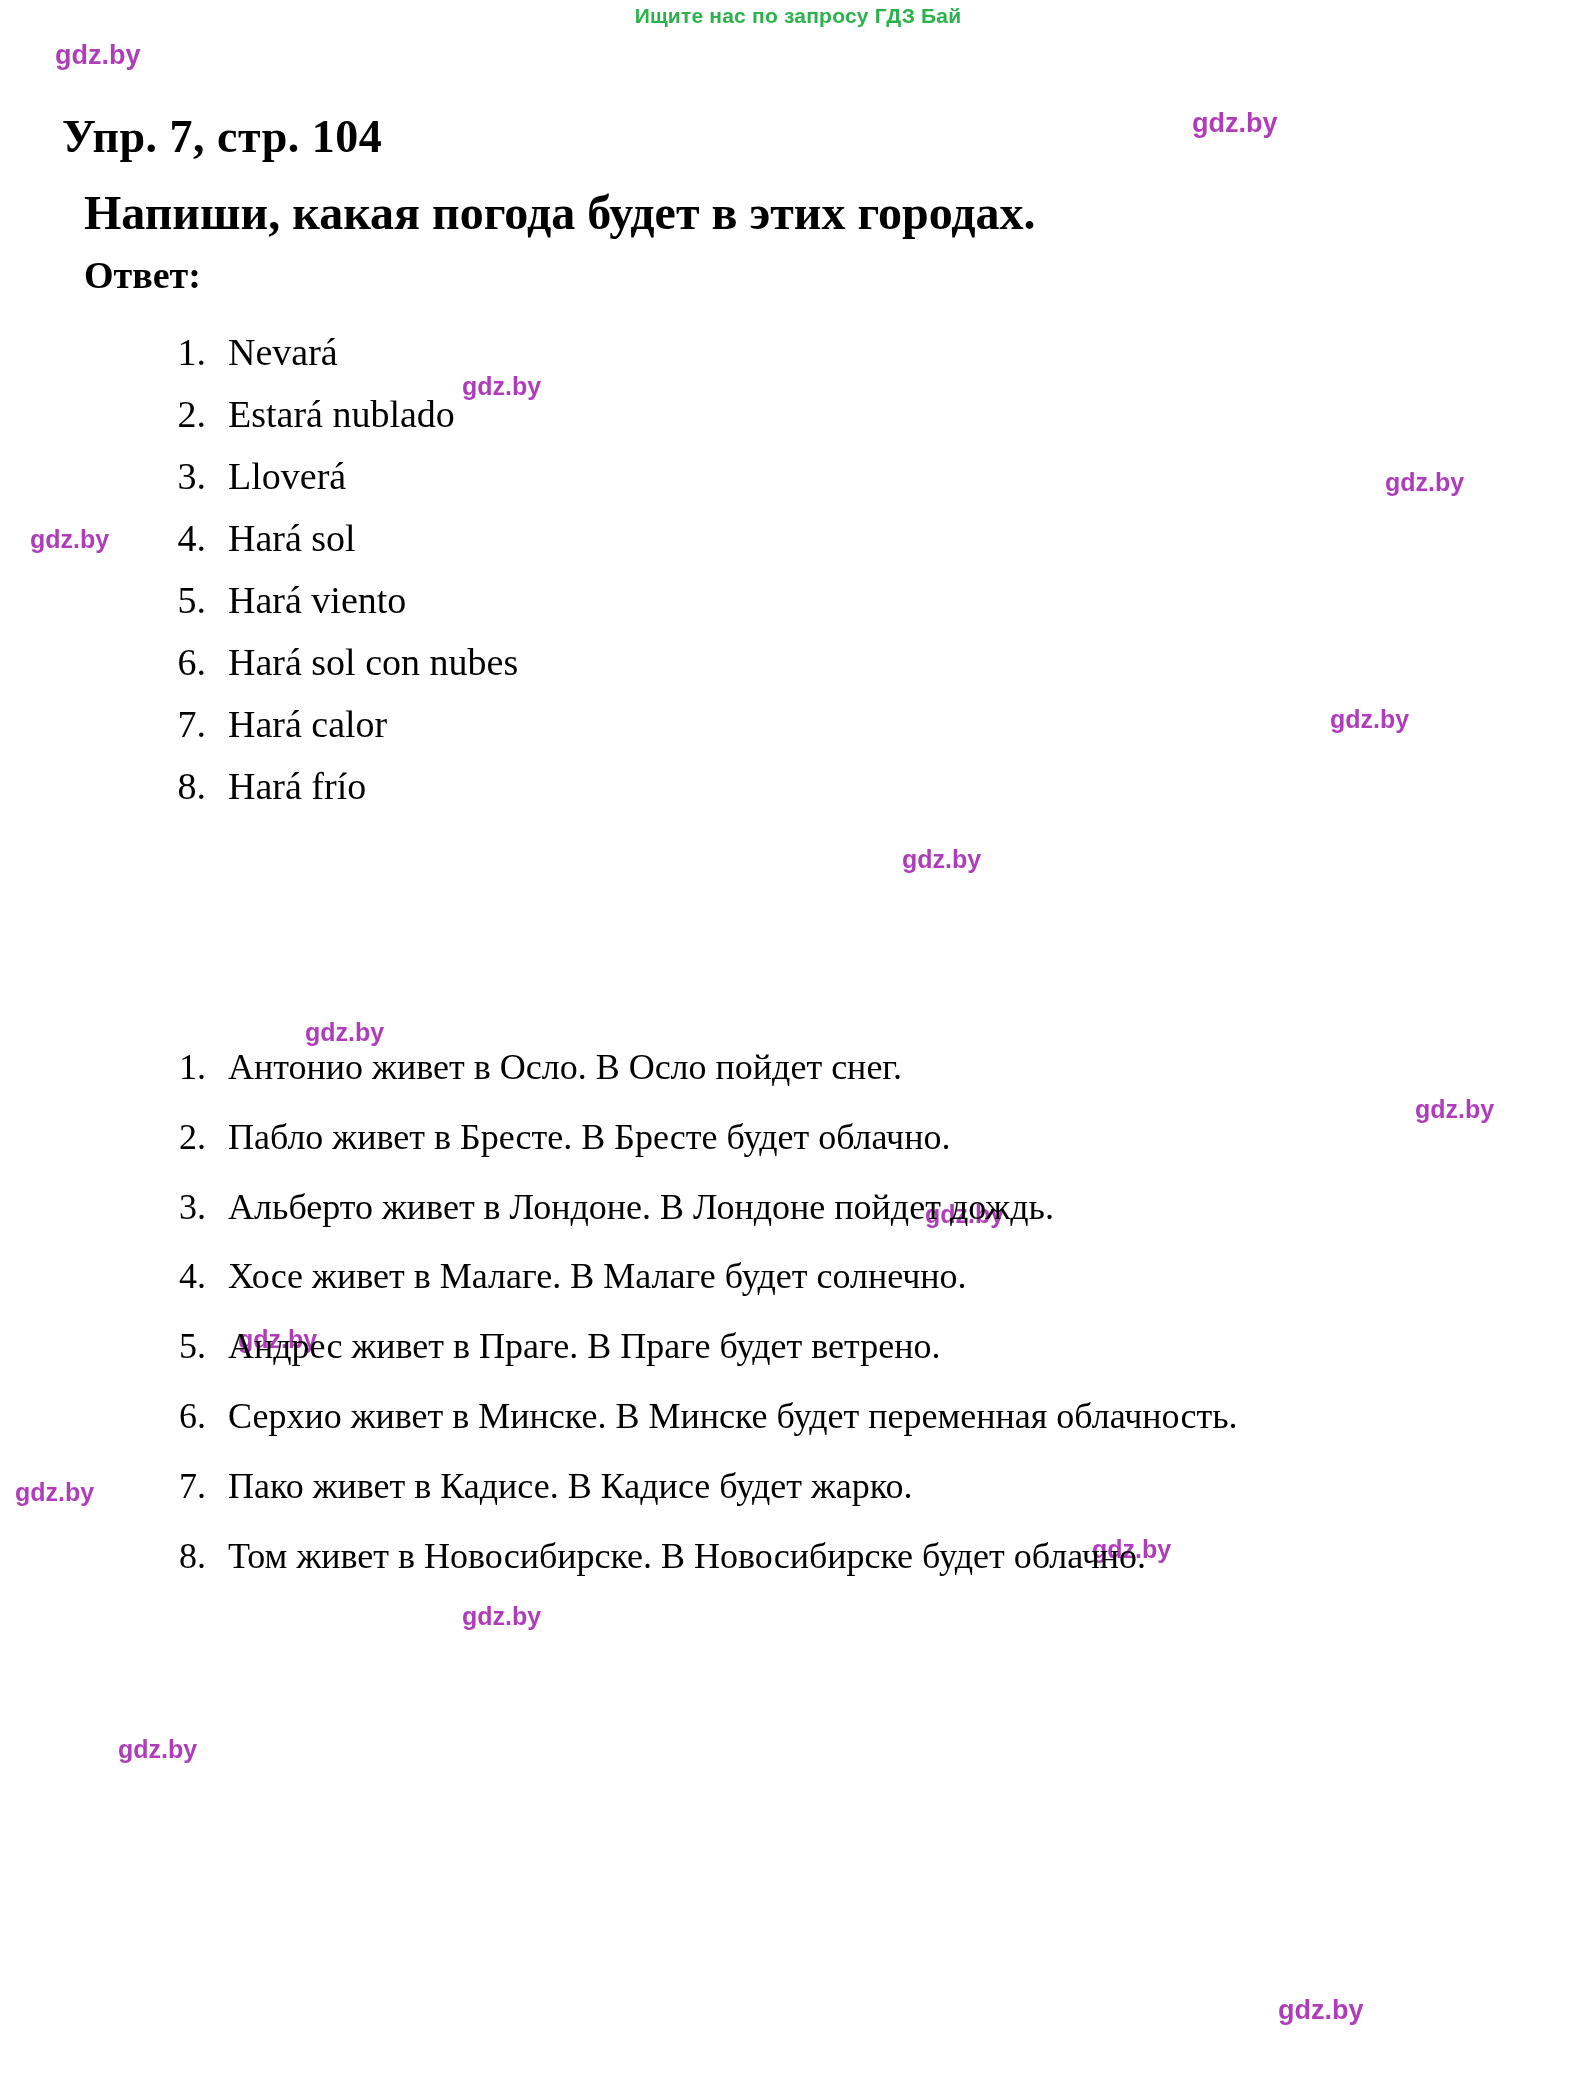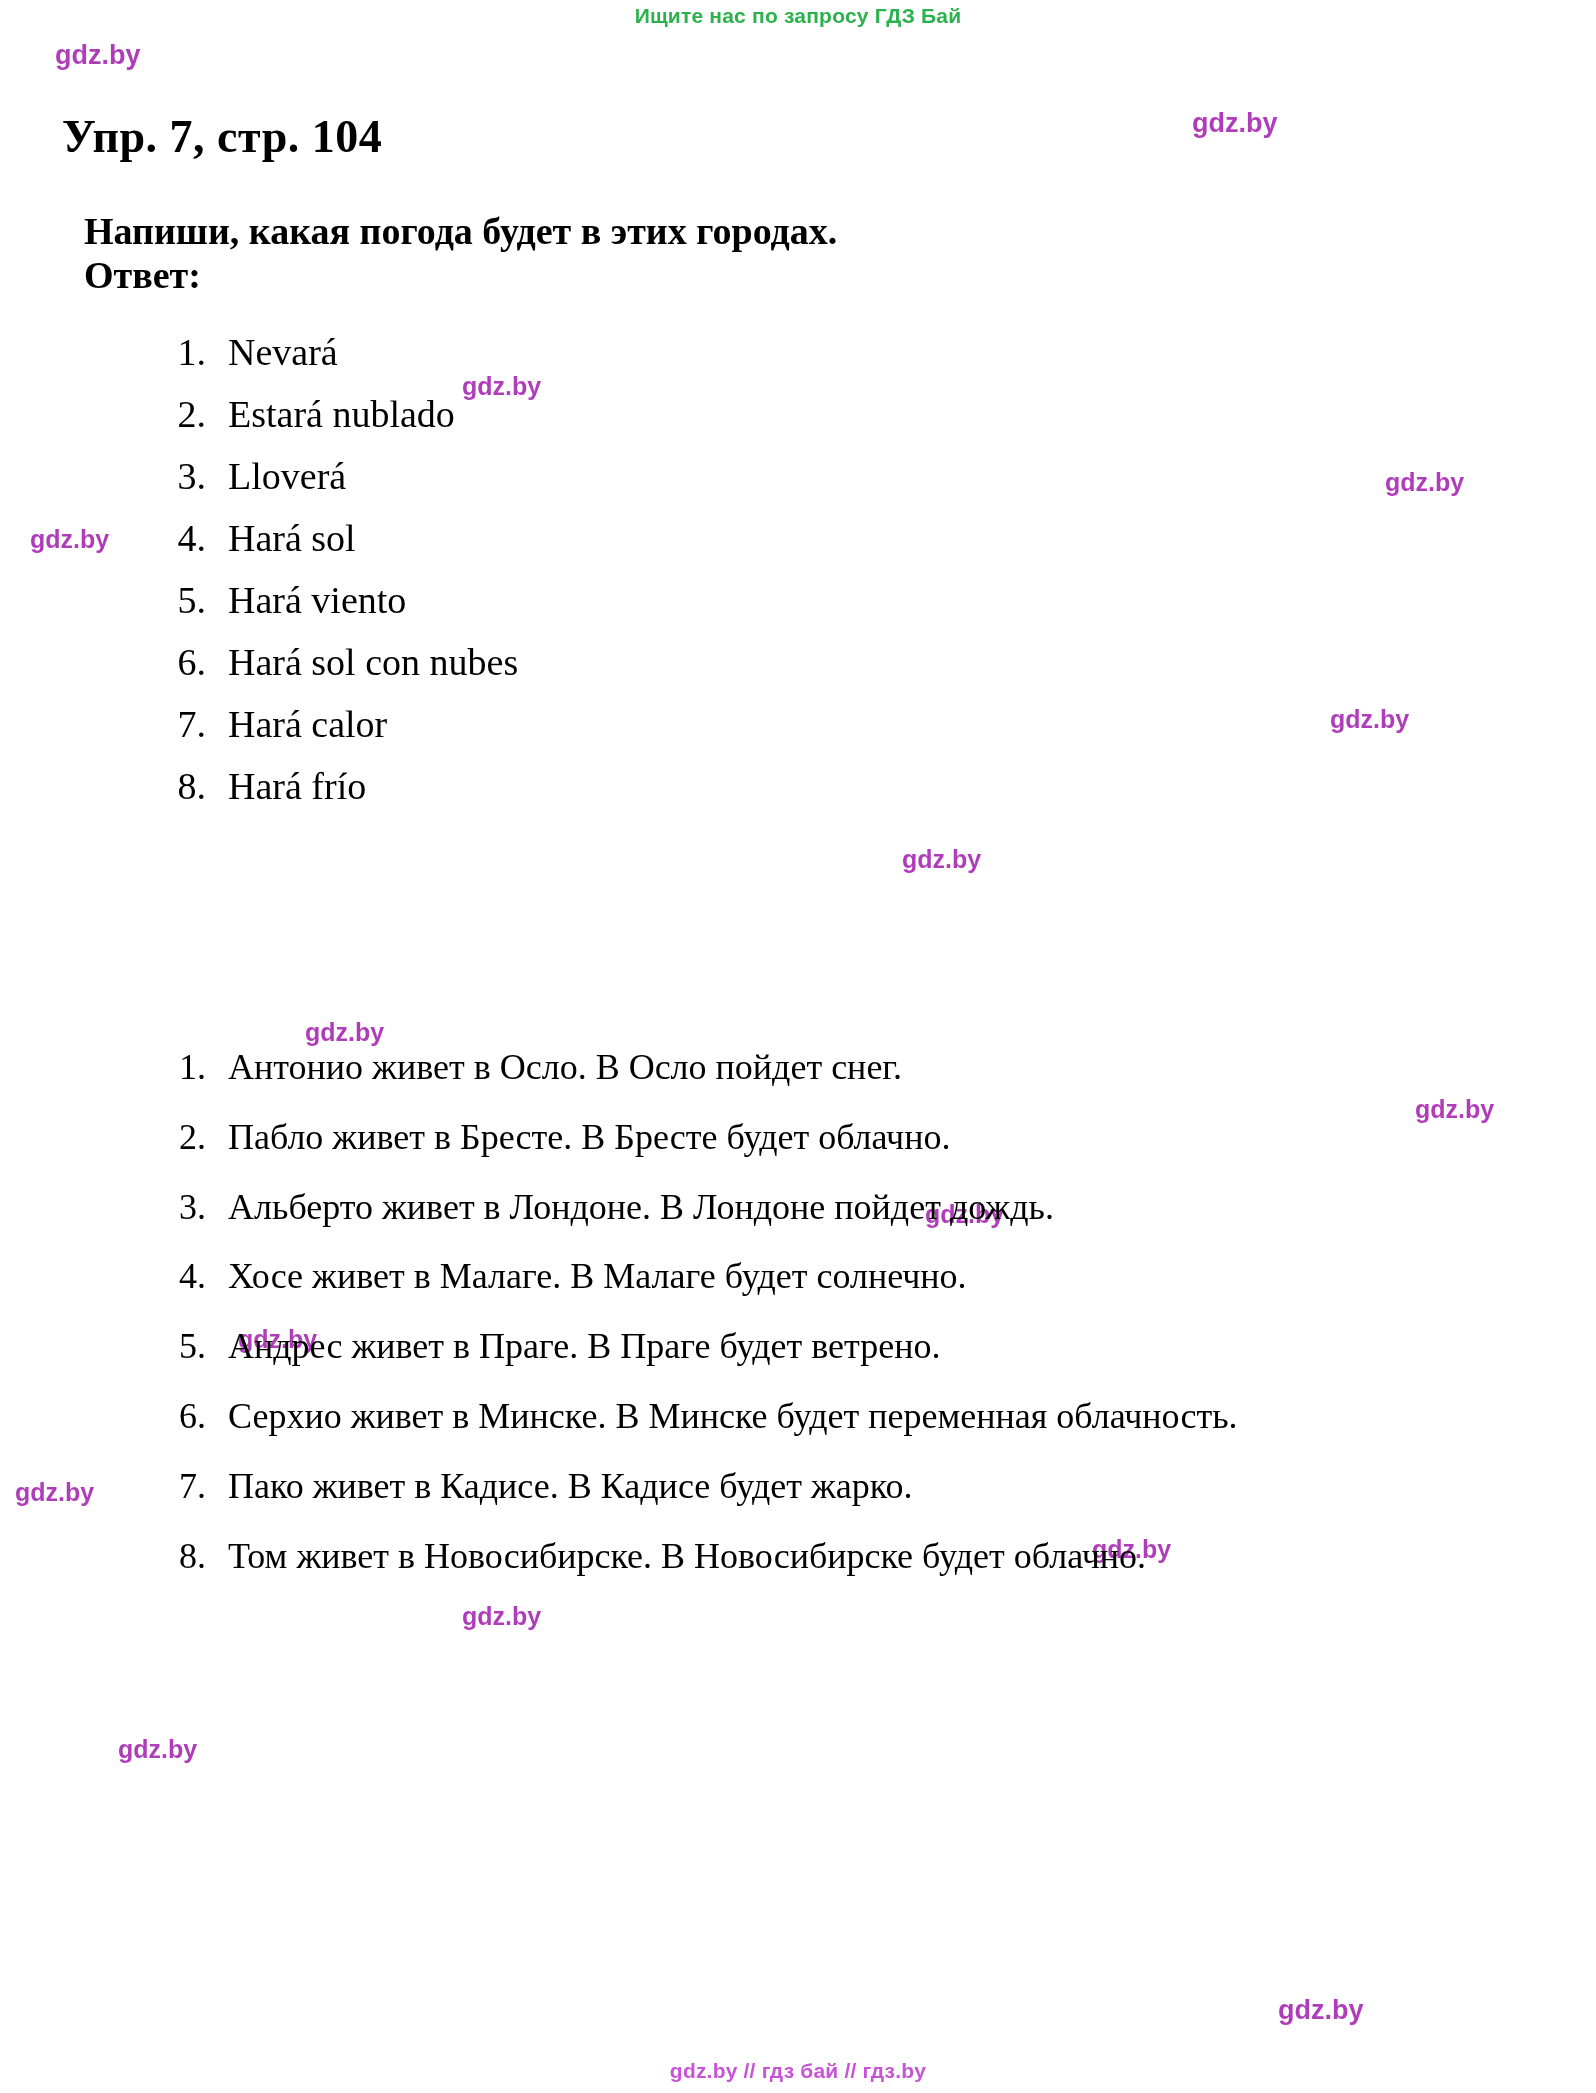--- a/index.html
+++ b/index.html
@@ -74,23 +74,22 @@
     top: 110px;
     font-size: 46px;
     font-weight: bold;
     letter-spacing: 0.5px;
   }
 
   .subtitle {
     position: absolute;
     left: 84px;
     top: 185px;
-    font-size: 38px;
-    font-weight: bold;
-    margin-top: 24px;
+    font-size: 48px;
+    font-weight: bold;
   }
 
   .answer-label {
     position: absolute;
     left: 84px;
     top: 253px;
     font-size: 38px;
     font-weight: bold;
   }
 
@@ -243,14 +242,13 @@
           <div class="body">Пако живет в Кадисе. В Кадисе будет жарко.</div>
         </div>
         <div class="item">
           <div class="num">8.</div>
           <div class="body j2">Том живет в Новосибирске. В Новосибирске будет облачно.</div>
         </div>
       </div>
 
   </div>
 
-  <div class="bottom-banner">gdz.by // гдз бай // гдз.by</div>
 </div>
 
 </body></html>

